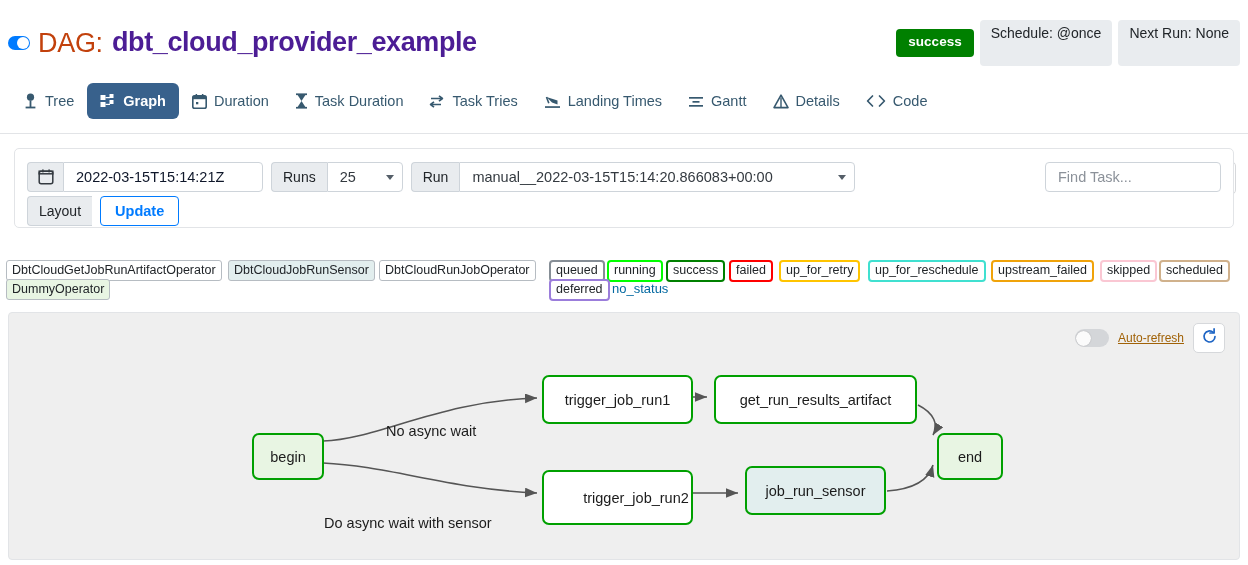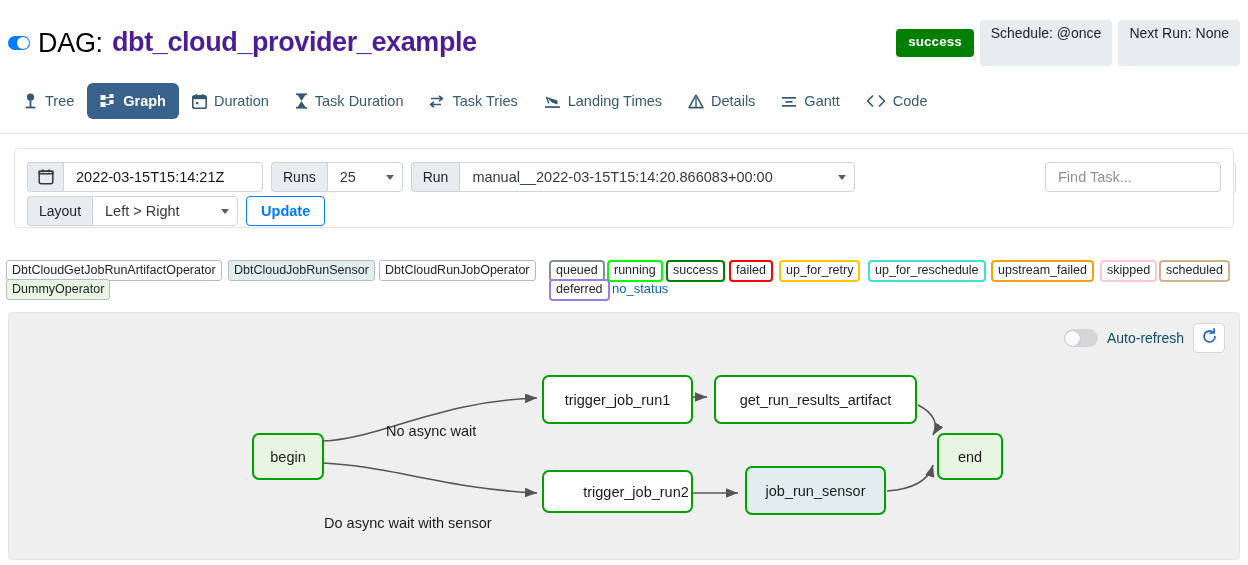--- a/index.html
+++ b/index.html
@@ -29,21 +29,21 @@
   }
   .dag-toggle .knob {
     position: absolute; right: 1px; top: 1px;
     width: 12px; height: 12px;
     border-radius: 50%;
     background: #fff;
   }
   .dag-label {
     position: absolute; left: 38px; top: 28px;
     font-size: 27px;
-    color: #000000;
+    color: #c2410c;
     font-weight: 400;
     letter-spacing: -0.3px;
   }
   .dag-title {
     position: absolute; left: 112px; top: 27px;
     font-size: 27px;
     font-weight: bold;
     color: #4c1d95;
     letter-spacing: -0.4px;
   }
@@ -247,21 +247,21 @@
     background: #d4d6d9;
     position: relative;
     cursor: pointer;
   }
   .switch .knob {
     position: absolute; left: 1.5px; top: 1.5px;
     width: 15px; height: 15px; border-radius: 50%;
     background: #fbfbfb;
     box-shadow: 0 0 1px rgba(0,0,0,.35);
   }
-  .refresh-label { font-size: 14px; color: #0c4a6e; }
+  .refresh-label { font-size: 12px; color: #a16207; text-decoration: underline; }
   .refresh-btn {
     width: 32px; height: 30px;
     border: 1px solid #d6d8db;
     border-radius: 5px;
     background: #fff;
     display: flex; align-items: center; justify-content: center;
     cursor: pointer;
   }
 
   .graph-svg { position: absolute; left: 0; top: 0; }
@@ -376,36 +376,36 @@
               <path d="M2.5 3 L8 8.5 L13.5 10.5 L13.5 6.5 Z" fill="#37596f"></path>
               <path d="M2.5 3 L4.8 9.2" stroke="#37596f" stroke-width="1.6" fill="none"></path>
             </svg>
         </span>
         <span>Landing Times</span>
       </div>
 
       <div class="tab">
         <span class="ticon">
           <svg width="16" height="15" viewBox="0 0 16 15">
-              <path d="M8 1.2 L15 13.6 L1 13.6 Z" fill="none" stroke="#37596f" stroke-width="1.6" stroke-linejoin="round"></path>
-              <path d="M8 3.4 L8 13.2" stroke="#37596f" stroke-width="1.4"></path>
-            </svg>
-        </span>
-        <span>Details</span>
-      </div>
-
-      <div class="tab">
-        <span class="ticon">
-          <svg width="16" height="15" viewBox="0 0 16 15">
               <rect x="1" y="3" width="14" height="1.7" fill="#37596f"></rect>
               <rect x="4.5" y="7" width="7" height="1.7" fill="#37596f"></rect>
               <rect x="1" y="11" width="14" height="1.7" fill="#37596f"></rect>
             </svg>
         </span>
         <span>Gantt</span>
+      </div>
+
+      <div class="tab">
+        <span class="ticon">
+          <svg width="16" height="15" viewBox="0 0 16 15">
+              <path d="M8 1.2 L15 13.6 L1 13.6 Z" fill="none" stroke="#37596f" stroke-width="1.6" stroke-linejoin="round"></path>
+              <path d="M8 3.4 L8 13.2" stroke="#37596f" stroke-width="1.4"></path>
+            </svg>
+        </span>
+        <span>Details</span>
       </div>
 
       <div class="tab">
         <span class="ticon">
           <svg width="20" height="14" viewBox="0 0 20 14">
               <path d="M6.5 2 L1.6 7 L6.5 12" stroke="#37596f" stroke-width="1.7" fill="none" stroke-linejoin="round" stroke-linecap="round"></path>
               <path d="M13.5 2 L18.4 7 L13.5 12" stroke="#37596f" stroke-width="1.7" fill="none" stroke-linejoin="round" stroke-linecap="round"></path>
             </svg>
         </span>
         <span>Code</span>
@@ -461,24 +461,20 @@
         <div class="ig-select" style="width:396px;">
           <span>manual__2022-03-15T15:14:20.866083+00:00</span>
           <span class="caret"></span>
         </div>
       </div>
     </div>
 
     <div class="fb-row fb-row2">
       <div class="ig">
         <div class="ig-addon left">Layout</div>
-        <div class="ig-select" style="width:146px;">
-          <span>Left &gt; Right</span>
-          <span class="caret"></span>
-        </div>
       </div>
       <div class="update-btn">Update</div>
     </div>
 
     <div class="find-task">Find Task...</div>
   </div>
 
   <div class="legend">
 
     <div class="legend-op" style="left:6px; top:2px;">DbtCloudGetJobRunArtifactOperator</div>
@@ -535,21 +531,21 @@
 
       <path d="M 878 178 C 906 176, 920 166, 924 152" stroke="#555" stroke-width="1.6" fill="none" marker-end="url(#arrow)"></path>
     </svg>
 
     <div class="node dummy" style="left:243px; top:120px; width:72px; height:47px;">begin</div>
 
     <div class="node" style="left:533px; top:62px; width:151px; height:49px;">trigger_job_run1</div>
 
     <div class="node" style="left:705px; top:62px; width:203px; height:49px;">get_run_results_artifact</div>
 
-    <div class="node" style="left:533px; top:157px; width:151px; height:43px;padding-left:37px;">trigger_job_run2</div>
+    <div class="node" style="left:533px; top:157px; width:151px; height:55px;padding-left:37px;">trigger_job_run2</div>
 
     <div class="node sensor" style="left:736px; top:153px; width:141px; height:49px;">job_run_sensor</div>
 
     <div class="node dummy" style="left:928px; top:120px; width:66px; height:47px;">end</div>
 
     <div class="edge-label" style="left:377px; top:110px;">No async wait</div>
     <div class="edge-label" style="left:315px; top:202px;">Do async wait with sensor</div>
 
   </div>
 </div>

